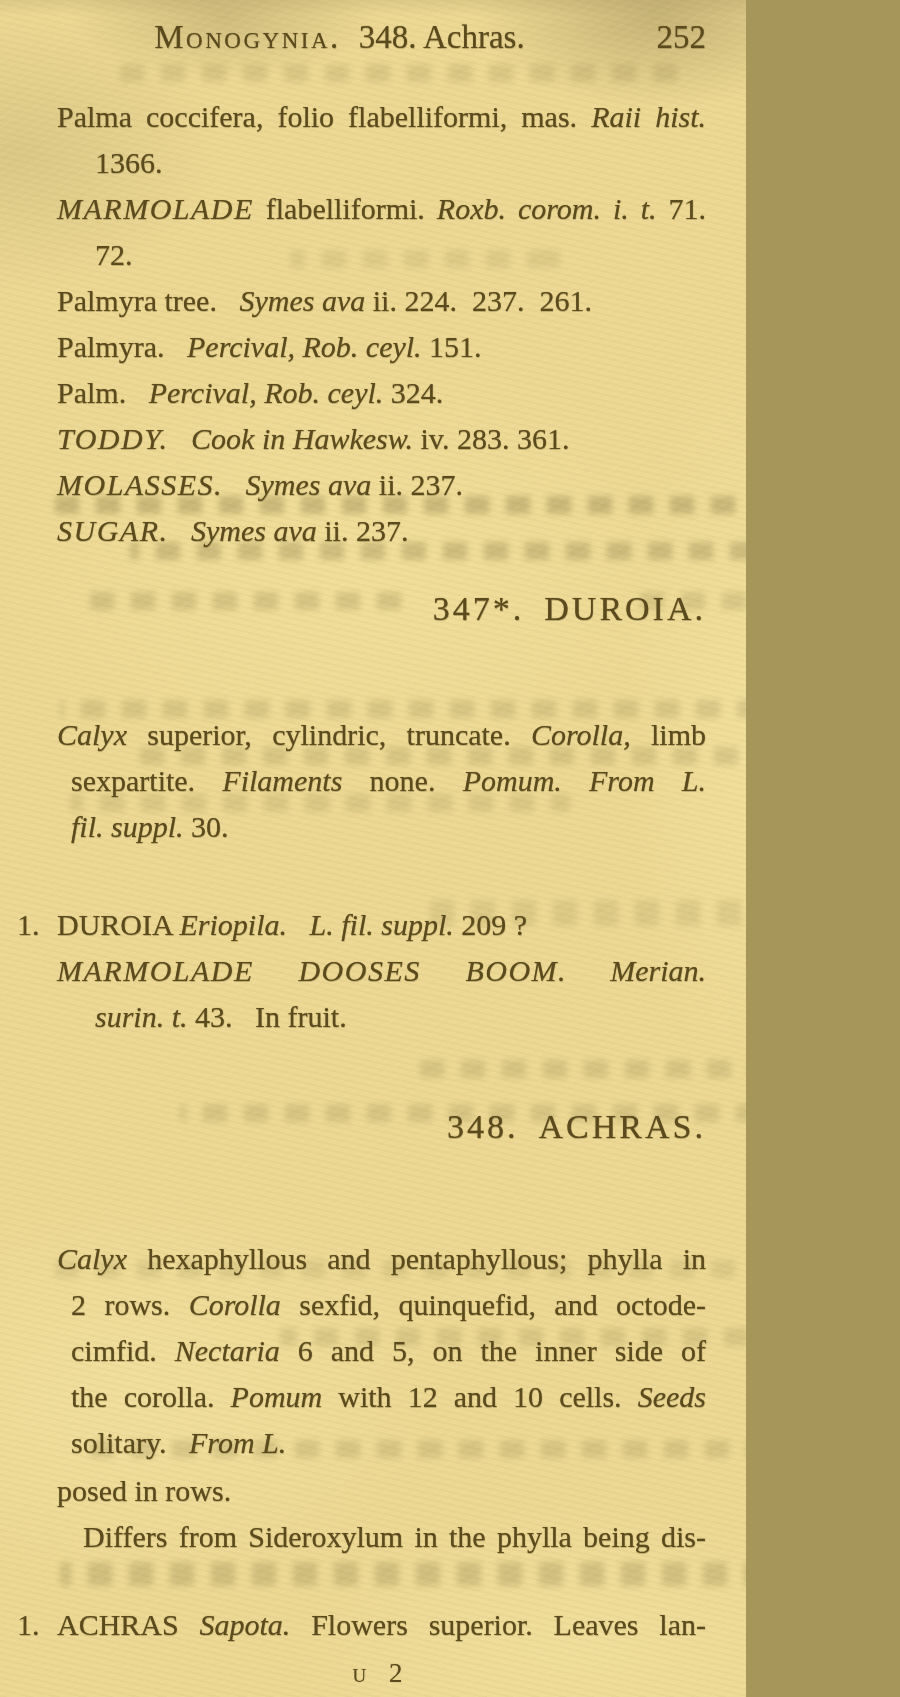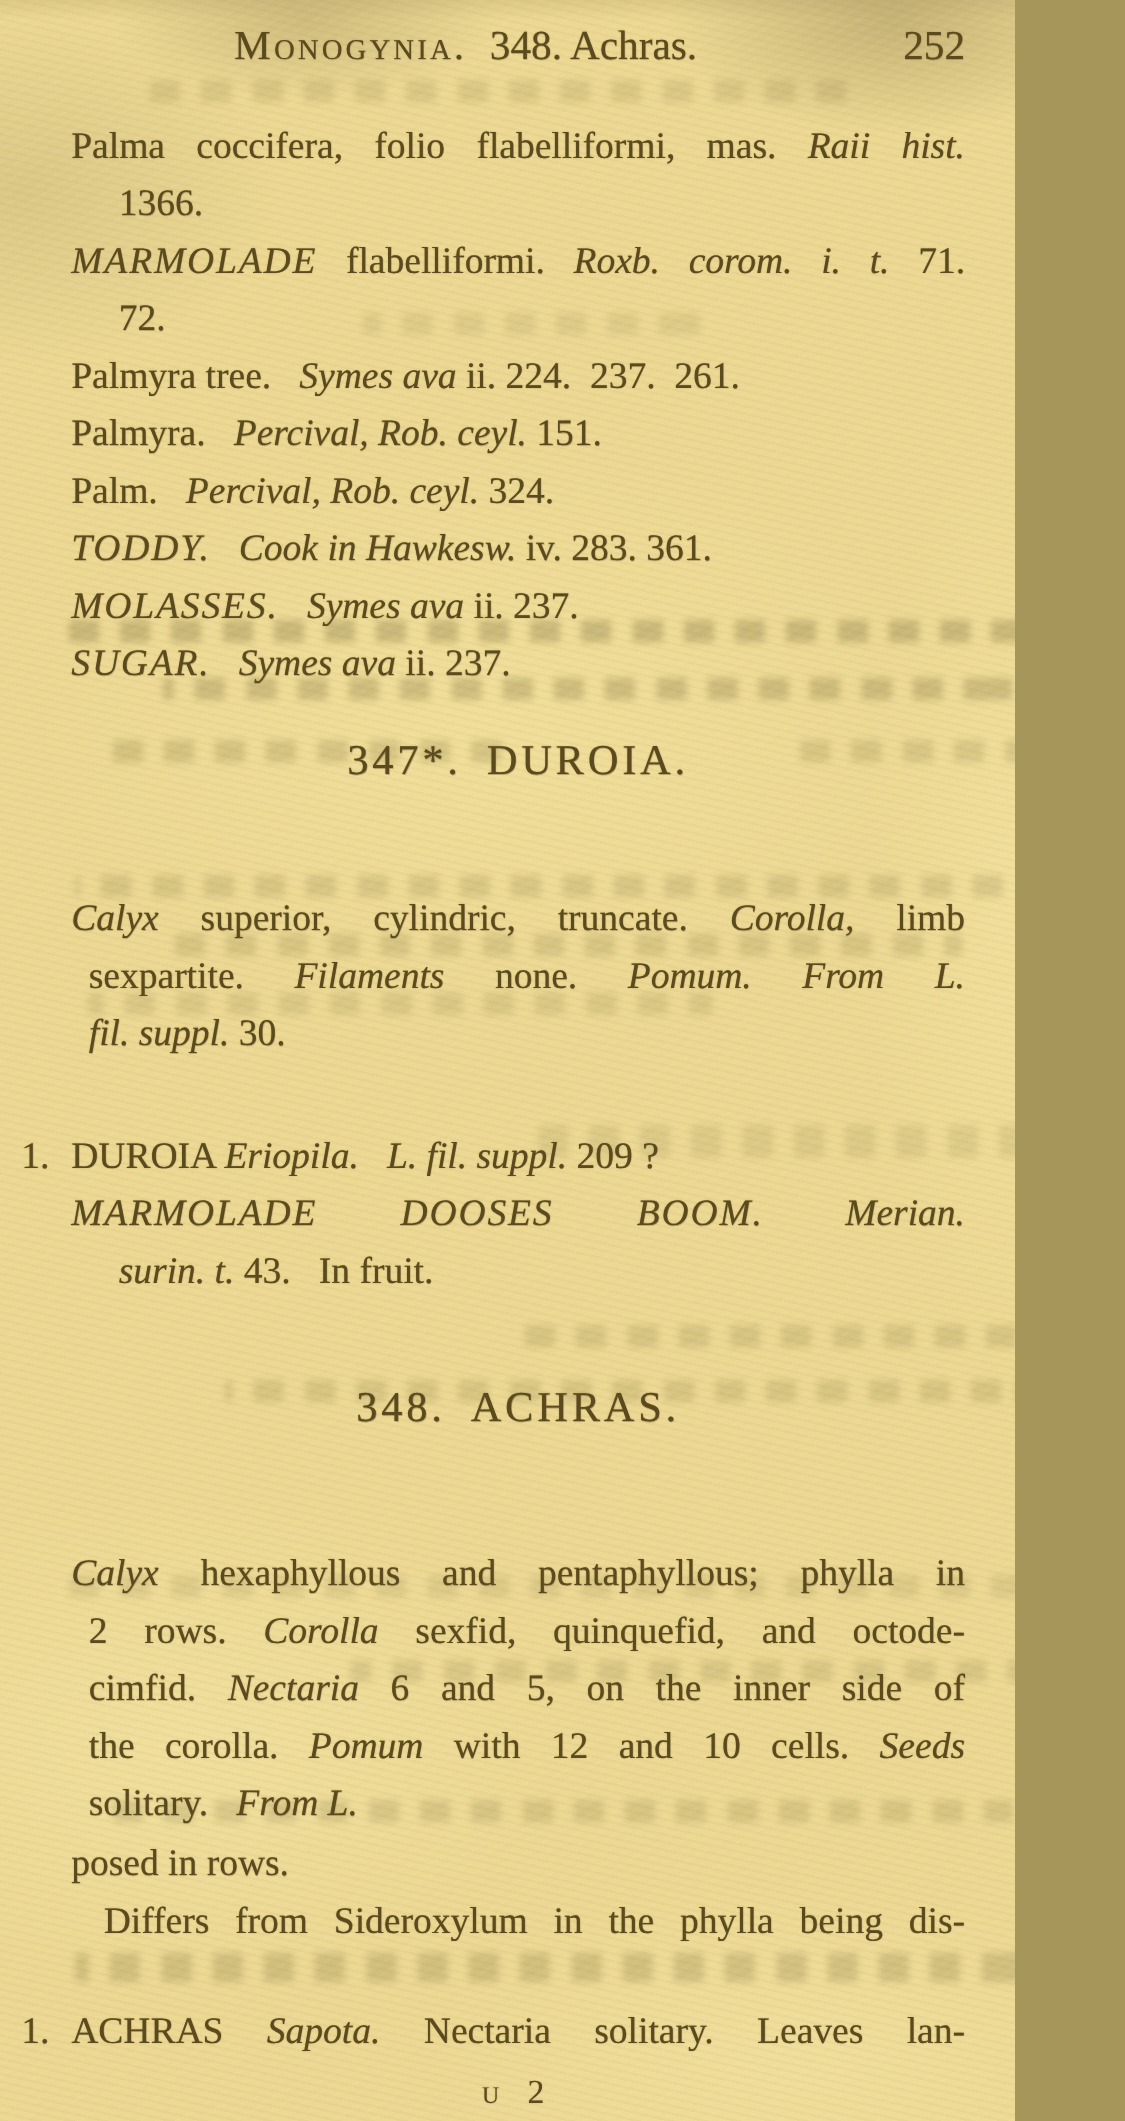--- a/index.html
+++ b/index.html
@@ -1,17 +1,17 @@
 <!DOCTYPE html>
 <html><head>
 <meta charset="utf-8">
 <style>
   html,body{margin:0;padding:0;background:#a69659;}
   .page{
-    position:relative;width:812px;height:1697px;overflow:hidden;
+    position:relative;width:746px;height:1697px;overflow:hidden;
     background-color:#ecd893;
     background-image:
       radial-gradient(ellipse 260px 130px at 88% 1%, rgba(140,122,72,.40), rgba(140,122,72,0) 70%),
       radial-gradient(ellipse 220px 90px  at 30% 1%, rgba(140,122,72,.30), rgba(140,122,72,0) 70%),
       radial-gradient(ellipse 300px 200px at 2% 9%,  rgba(150,132,80,.20), rgba(150,132,80,0) 70%),
       radial-gradient(ellipse 170px 520px at 100% 42%, rgba(246,230,165,.45), rgba(246,230,165,0) 72%),
       radial-gradient(ellipse 520px 320px at 48% 34%, rgba(246,229,162,.45), rgba(246,229,162,0) 70%),
       radial-gradient(ellipse 430px 280px at 18% 82%, rgba(247,232,172,.40), rgba(247,232,172,0) 70%),
       radial-gradient(ellipse 420px 200px at 78% 97%, rgba(246,231,168,.38), rgba(246,231,168,0) 70%);
     color:#5a4a1d;
@@ -32,21 +32,21 @@
   }
   .just{white-space:normal;text-align:justify;text-align-last:justify;}
   .i{font-style:italic;}
   .ic{font-style:italic;letter-spacing:1.5px;}
   .n{display:inline-block;width:40px;}
   .cont{margin-left:38px;}
   .dcont{margin-left:14px;}
   .hang{margin-left:-40px;}
   .ind{text-indent:26px;}
   .heading{
-    text-align:center;line-height:46px;font-size:34px;letter-spacing:3px;
+    text-align:right;line-height:46px;font-size:34px;letter-spacing:3px;
     text-shadow:0 0 1px rgba(90,74,29,.6), .5px .7px 0 rgba(90,74,29,.3);
   }
   .heading .hnum{margin-right:20px;}
   .header-row{
     position:relative;font-size:33px;line-height:46px;text-align:center;
     text-shadow:0 0 1px rgba(90,74,29,.55), .4px .6px 0 rgba(90,74,29,.25);
   }
   .header-group{display:inline-block;transform:translateX(-42px);}
   .header-title{font-variant:small-caps;letter-spacing:2.5px;margin-right:18px;}
   .page-number{position:absolute;right:0;top:0;}
@@ -138,19 +138,19 @@
       <div class="ln just dcont"><span class="r">the corolla. </span><span class="i">Pomum</span><span class="r"> with 12 and 10 cells. </span><span class="i">Seeds</span></div>
       <div class="ln dcont"><span class="r">solitary.   </span><span class="i">From L.</span></div>
     </div>
 
     <div class="sec-note">
       <div class="ln"><span class="r">posed in rows.</span></div>
       <div class="ln just ind"><span class="r">Differs from Sideroxylum in the phylla being dis-</span></div>
     </div>
 
     <div class="sec-asp">
-      <div class="ln just hang"><span class="n">1.</span><span class="r">ACHRAS </span><span class="i">Sapota.</span><span class="r"> Nectaria solitary.  Leaves lan-</span></div>
+      <div class="ln just hang"><span class="n">1.</span><span class="r">ACHRAS </span><span class="i">Sapota.</span><span class="r"> Flowers superior.  Leaves lan-</span></div>
     </div>
 
     <div class="signature">u 2</div>
 
   </div>
 </div>
 
 </body></html>

